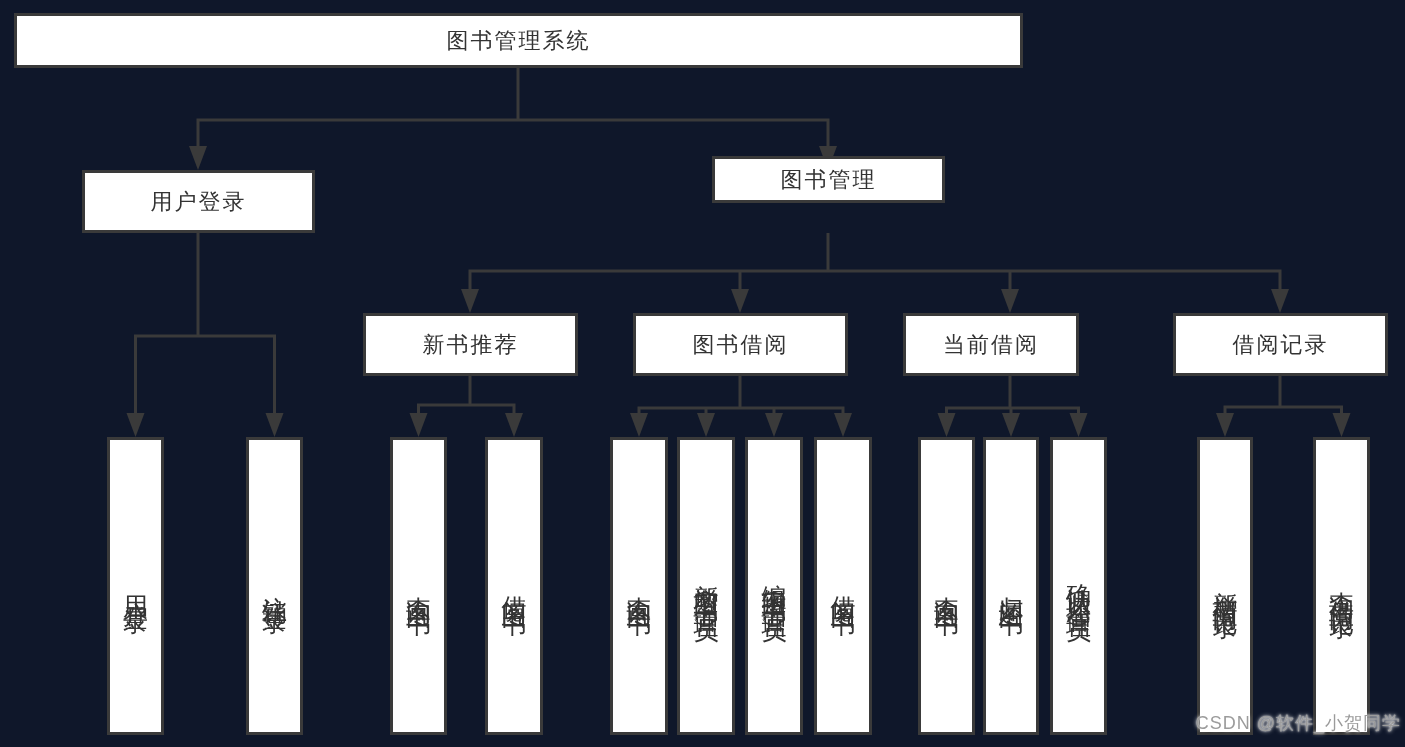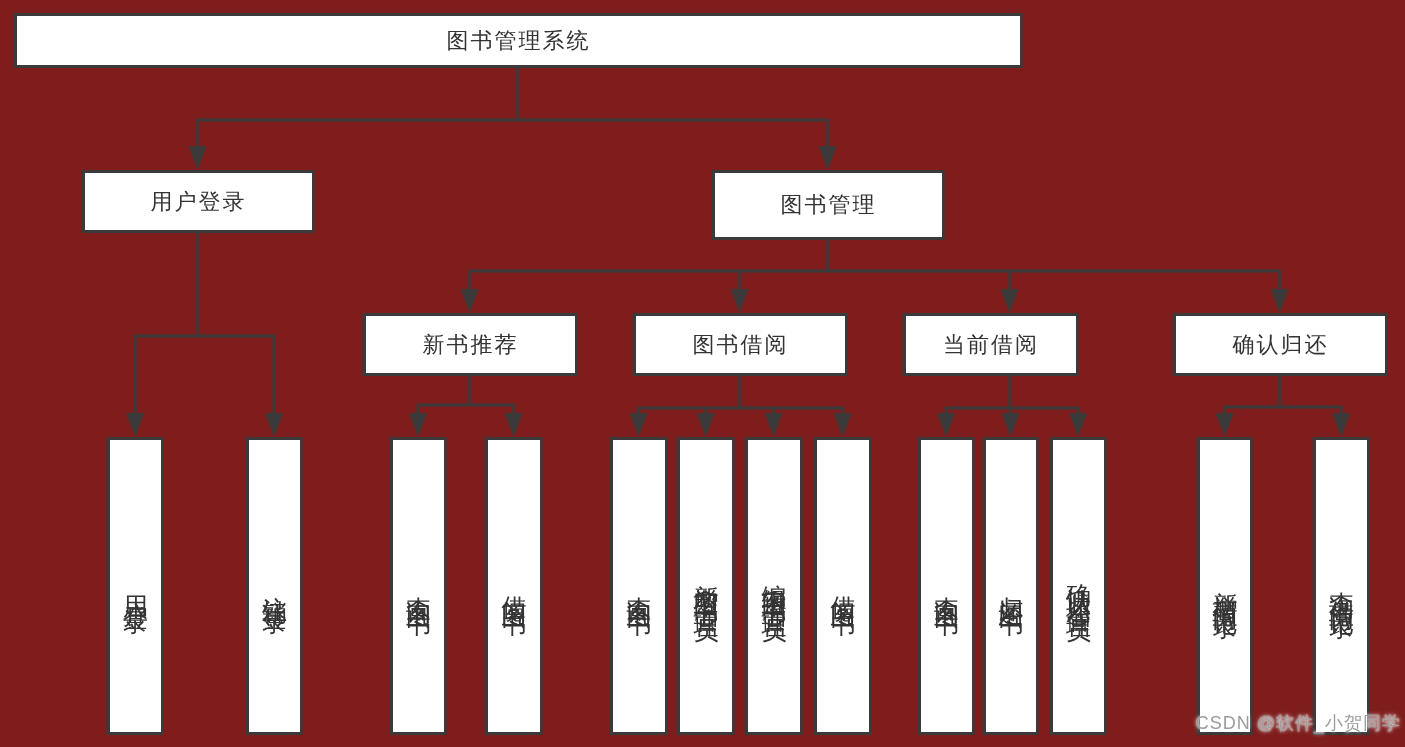--- a/index.html
+++ b/index.html
@@ -1,17 +1,17 @@
 <!DOCTYPE html>
 <html><head>
 <meta charset="utf-8">
 <style>
   html,body{margin:0;padding:0;background:#ffffff;}
   #canvas{
-    position:relative;width:1405px;height:747px;background:#7f1d1d;overflow:hidden;
+    position:relative;width:1405px;height:747px;background:#0f172a;overflow:hidden;
     font-family:"Liberation Sans","DejaVu Sans",sans-serif;
   }
   #wires{position:absolute;left:0;top:0;width:1405px;height:747px;}
   .box{
     position:absolute;box-sizing:border-box;border:3px solid #3a3a3a;background:#ffffff;
     display:flex;align-items:center;justify-content:center;color:#333333;
   }
   .box.h span{
     font-size:22px;letter-spacing:2px;white-space:nowrap;color:#333333;
   }
@@ -62,35 +62,35 @@
     </g>
   </svg>
 
   <div class="box h" style="left:14px;top:13px;width:1009px;height:55px">
     <span>图书管理系统</span>
   </div>
 
   <div class="box h" style="left:82px;top:170px;width:233px;height:63px">
     <span>用户登录</span>
   </div>
-  <div class="box h" style="left:712px;top:170px;width:233px;height:70px">
+  <div class="box h" style="left:712px;top:156px;width:233px;height:47px">
     <span>图书管理</span>
   </div>
 
   <div class="box h" style="left:633px;top:313px;width:215px;height:63px">
     <span>图书借阅</span>
   </div>
   <div class="box h" style="left:363px;top:313px;width:215px;height:63px">
     <span>新书推荐</span>
   </div>
   <div class="box h" style="left:903px;top:313px;width:176px;height:63px">
     <span>当前借阅</span>
   </div>
   <div class="box h" style="left:1173px;top:313px;width:215px;height:63px">
-    <span>确认归还</span>
+    <span>借阅记录</span>
   </div>
 
   <div class="box v" style="left:107px;top:437px;width:57px;height:298px">
     <span>用户登录</span>
   </div>
   <div class="box v" style="left:246px;top:437px;width:57px;height:298px">
     <span>注销登录</span>
   </div>
 
   <div class="box v" style="left:390px;top:437px;width:57px;height:298px">

